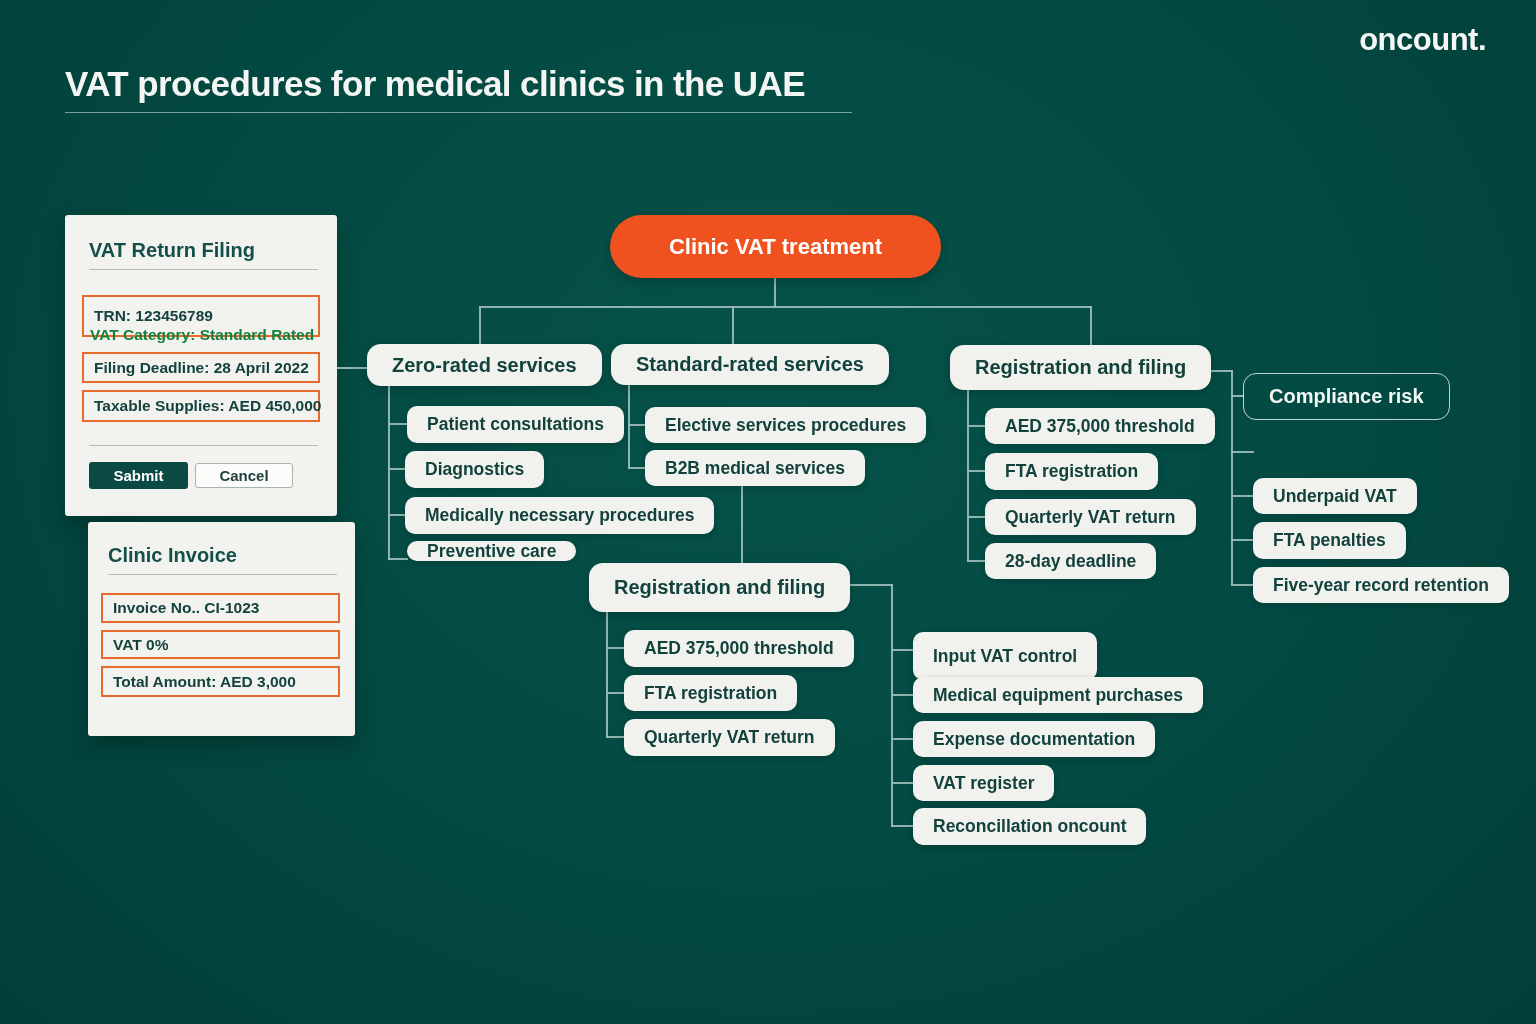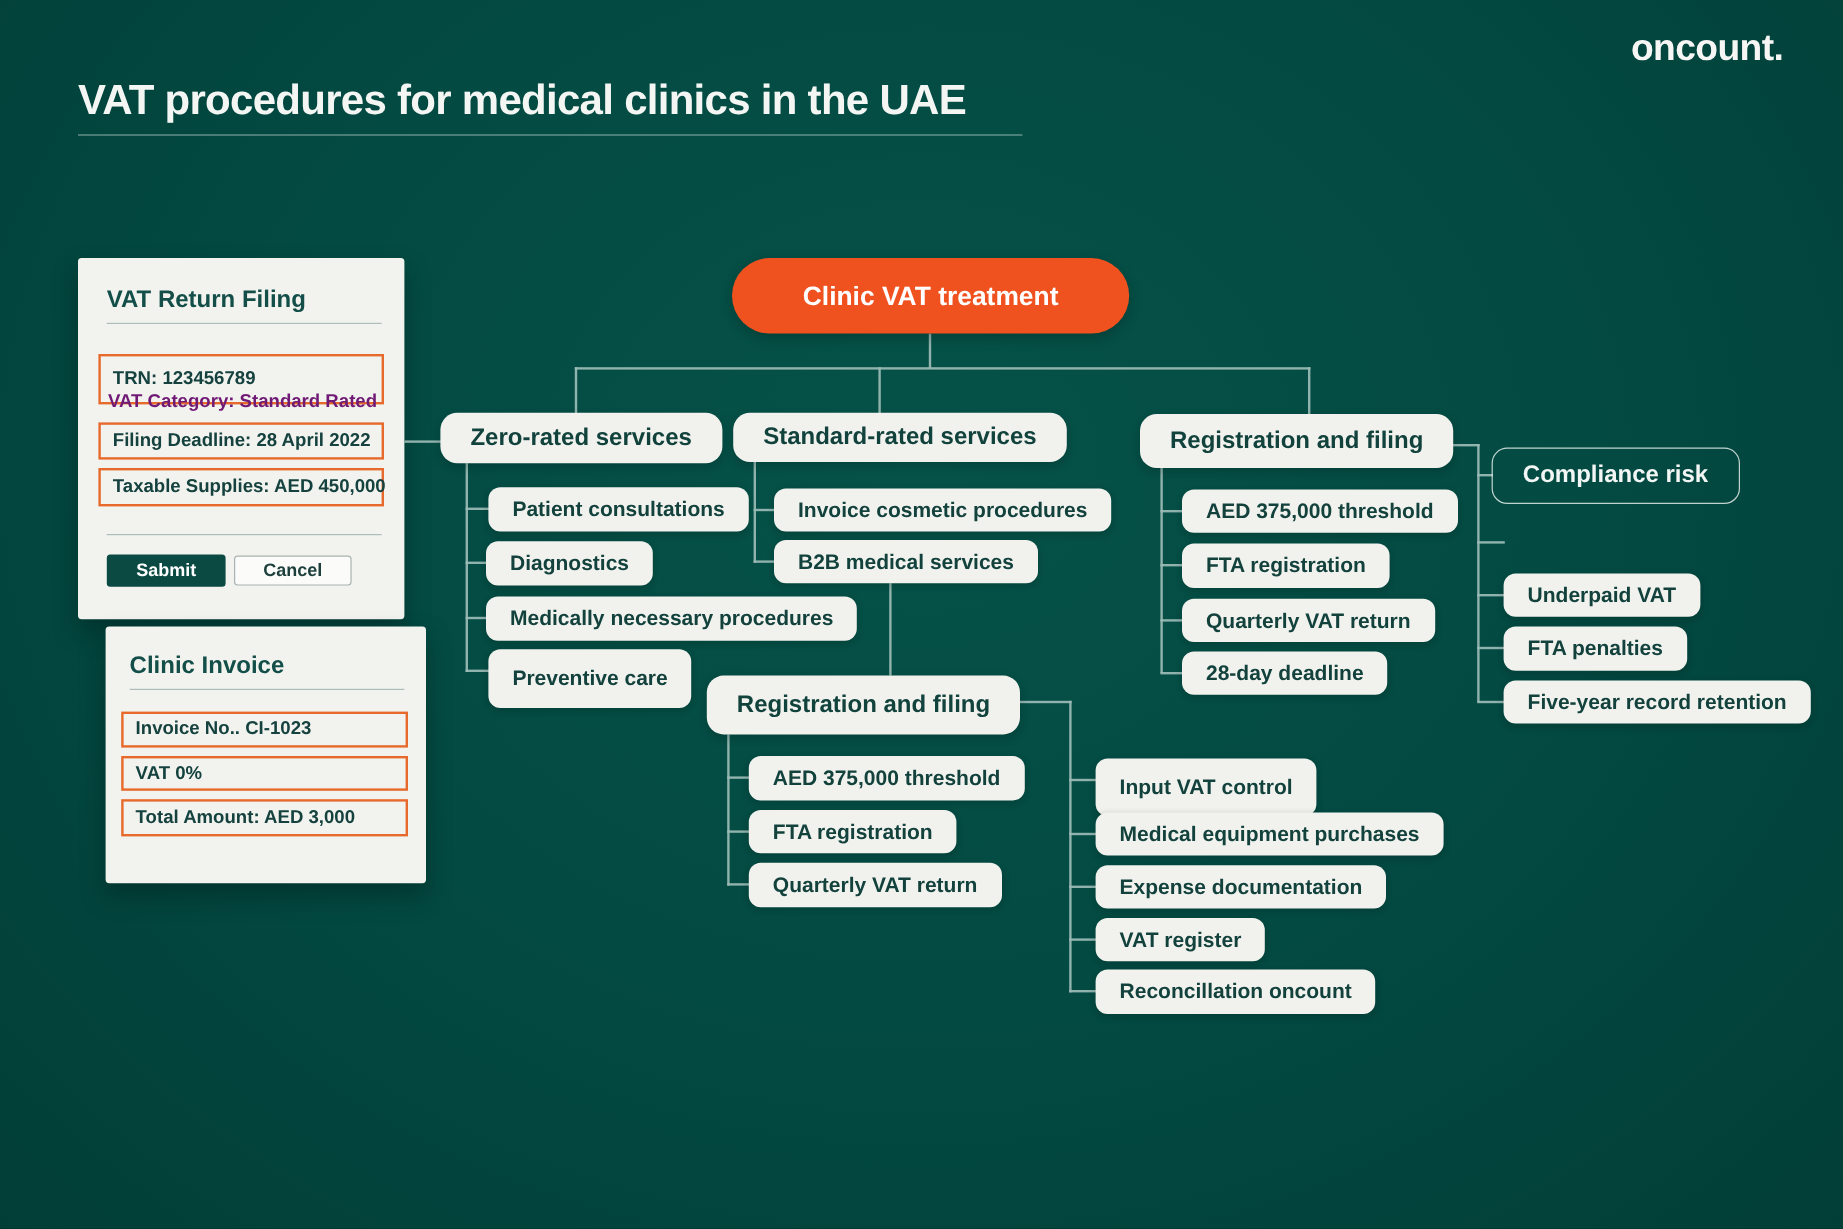--- a/index.html
+++ b/index.html
@@ -15,21 +15,21 @@
   .logo{color:#f6f7f5;font-size:31px;font-weight:700;letter-spacing:-0.5px;}
   
   .card{background:#f2f3ef;border-radius:3px;box-shadow:0 10px 20px rgba(0,20,16,0.35);}
   .card-title{color:#134e49;font-size:20px;font-weight:700;white-space:nowrap;}
   .card-rule{height:1px;background:#aebdba;}
   .ffield{
     border:2px solid #e7692b;color:#15423e;font-size:15.5px;font-weight:600;
     display:flex;align-items:center;padding-left:10px;white-space:nowrap;box-sizing:border-box;
     background:transparent;
   }
-  .ptext{color:#701a75;font-size:15.5px;font-weight:600;white-space:nowrap;}
+  .ptext{color:#15803d;font-size:15.5px;font-weight:600;white-space:nowrap;}
   .btn{display:flex;align-items:center;justify-content:center;font-size:15px;border-radius:3px;box-sizing:border-box;cursor:pointer;}
   .btn-primary{background:#0a4a43;color:#ffffff;font-weight:700;}
   .btn-secondary{background:#fbfbfa;border:1px solid #a9b3b1;color:#1c3f3b;font-weight:600;}
   
   .pill{
     background:#f0521f;border-radius:33px;display:flex;align-items:center;justify-content:center;
     color:#ffffff;font-size:22px;font-weight:700;box-shadow:0 4px 10px rgba(0,20,16,0.25);white-space:nowrap;
   }
   .node{
     background:#f1f2ee;border-radius:14px;display:inline-flex;align-items:center;
@@ -122,24 +122,24 @@
   <div class="abs hline" style="left:1231px;top:495px;width:23px;"></div>
   <div class="abs hline" style="left:1231px;top:539px;width:23px;"></div>
   <div class="abs hline" style="left:1231px;top:584px;width:23px;"></div>
 
   <div class="abs pill" style="left:610px;top:215px;width:331px;height:63px;">Clinic VAT treatment</div>
 
   <div class="abs node" style="left:367px;top:344px;height:42px;">Zero-rated services</div>
   <div class="abs leaf" style="left:407px;top:406px;height:37px;">Patient consultations</div>
   <div class="abs leaf" style="left:405px;top:451px;height:37px;">Diagnostics</div>
   <div class="abs leaf" style="left:405px;top:497px;height:37px;">Medically necessary procedures</div>
-  <div class="abs leaf" style="left:407px;top:541px;height:49px;">Preventive care</div>
+  <div class="abs leaf" style="left:407px;top:541px;height:20px;">Preventive care</div>
 
   <div class="abs node" style="left:611px;top:344px;height:41px;">Standard-rated services</div>
-  <div class="abs leaf" style="left:645px;top:407px;height:36px;">Invoice cosmetic procedures</div>
+  <div class="abs leaf" style="left:645px;top:407px;height:36px;">Elective services procedures</div>
   <div class="abs leaf" style="left:645px;top:450px;height:36px;">B2B medical services</div>
 
   <div class="abs node" style="left:589px;top:563px;height:49px;">Registration and filing</div>
   <div class="abs leaf" style="left:624px;top:630px;height:37px;">AED 375,000 threshold</div>
   <div class="abs leaf" style="left:624px;top:675px;height:36px;">FTA registration</div>
   <div class="abs leaf" style="left:624px;top:719px;height:37px;">Quarterly VAT return</div>
   <div class="abs leaf" style="left:913px;top:632px;height:48px;">Input VAT control</div>
   <div class="abs leaf" style="left:913px;top:677px;height:36px;">Medical equipment purchases</div>
   <div class="abs leaf" style="left:913px;top:721px;height:36px;">Expense documentation</div>
   <div class="abs leaf" style="left:913px;top:765px;height:36px;">VAT register</div>

